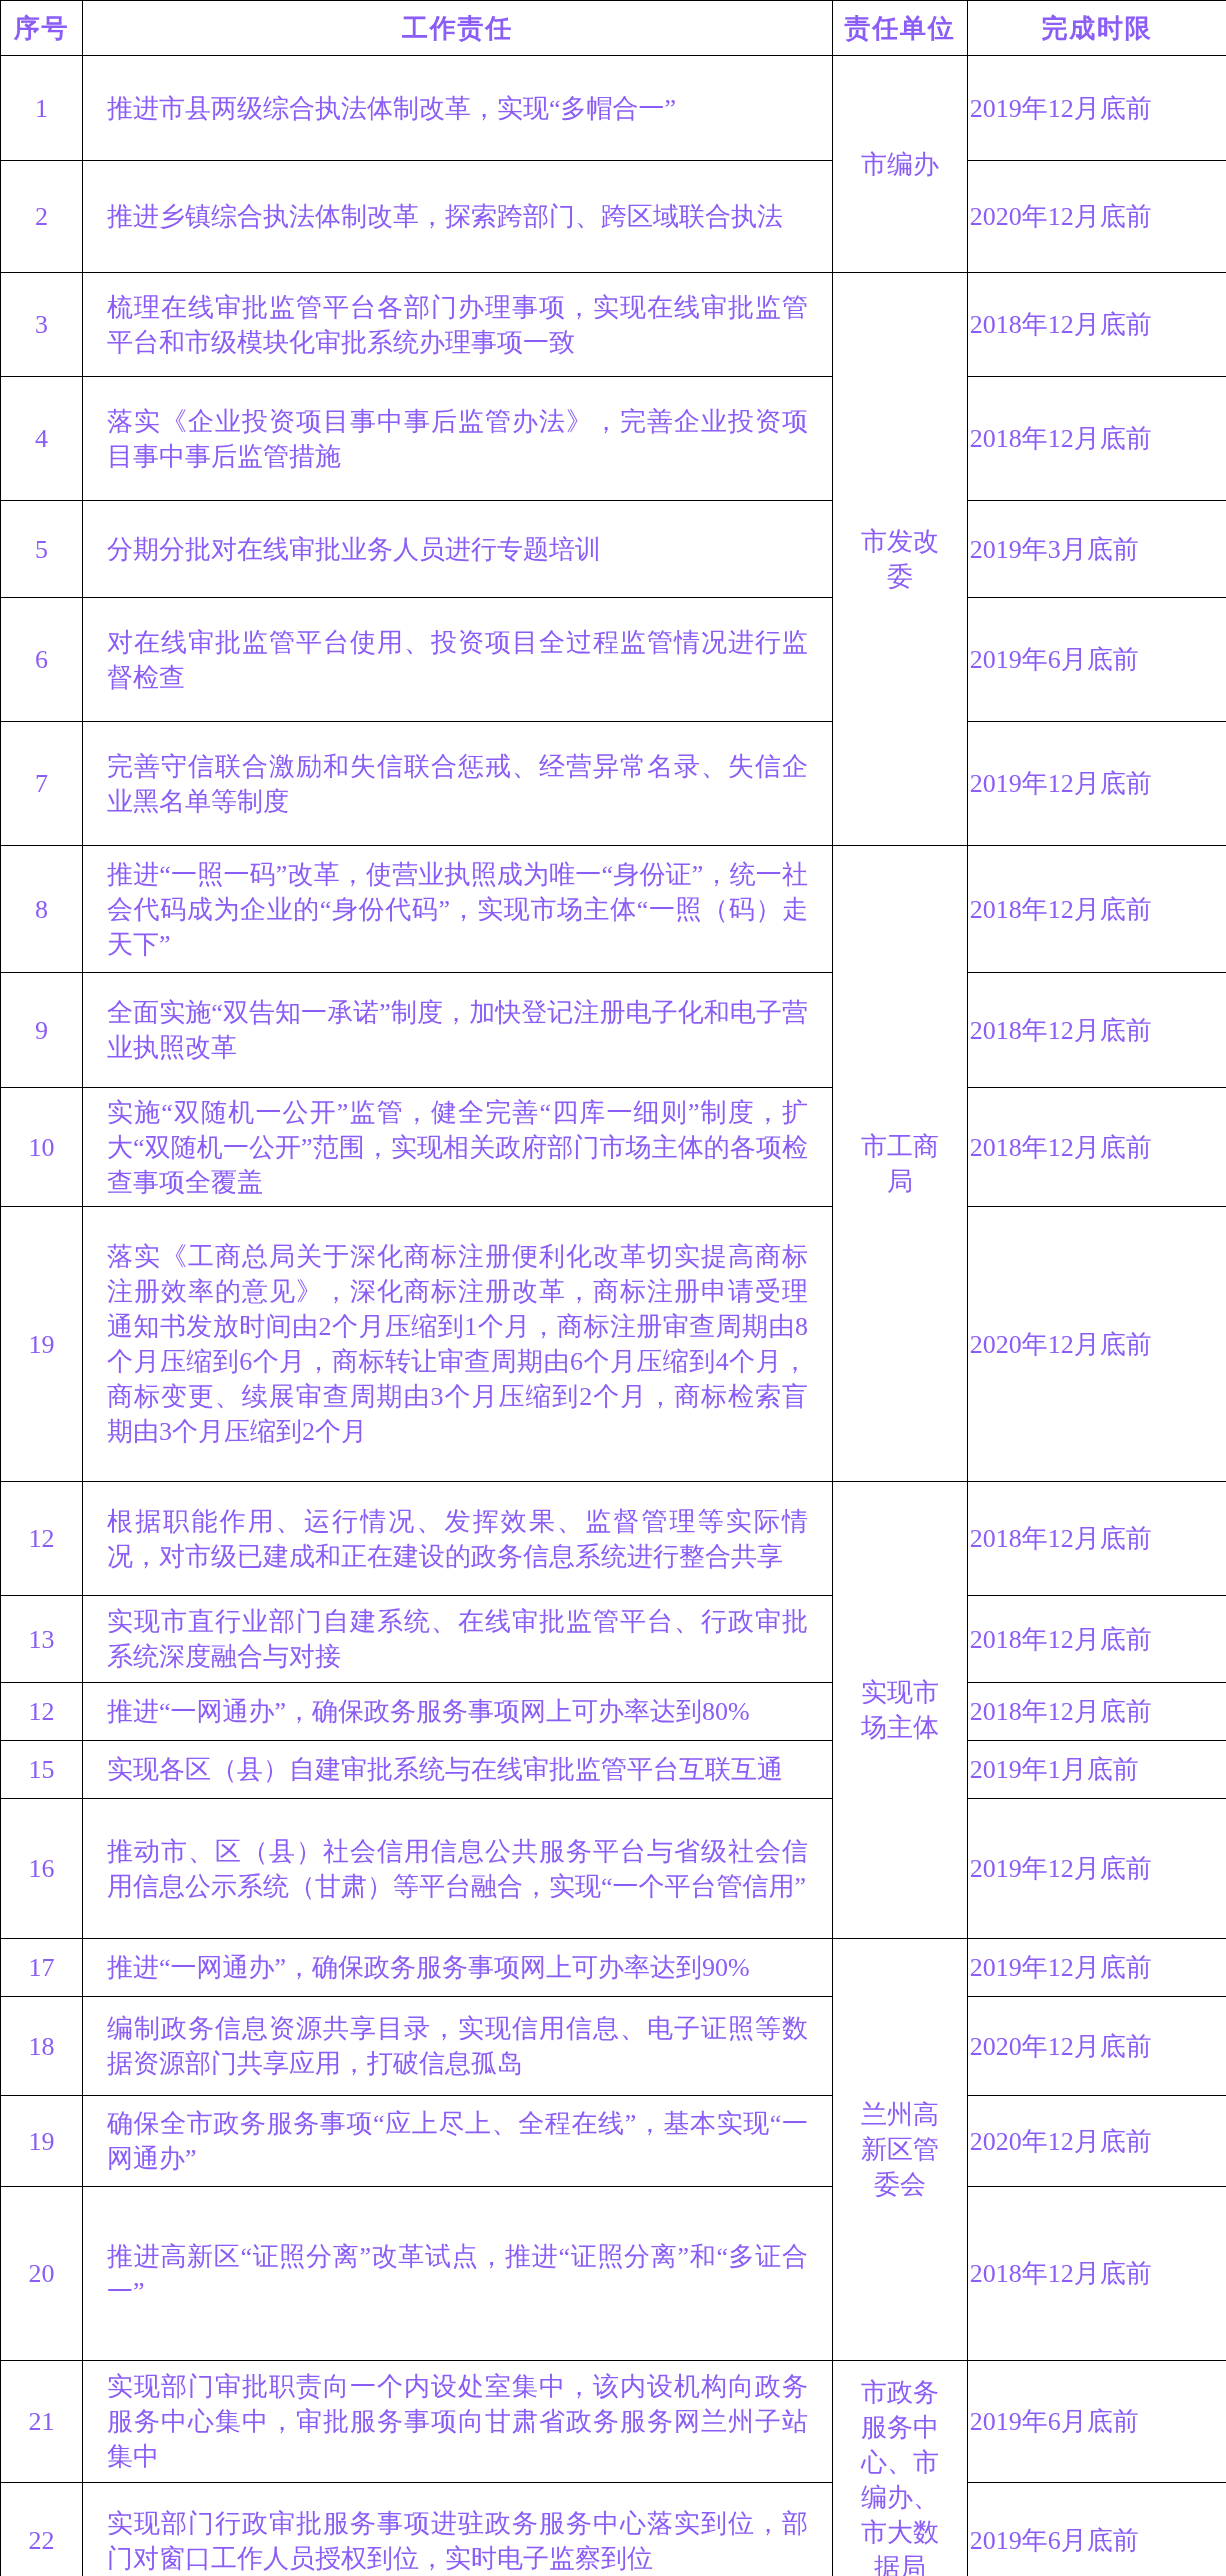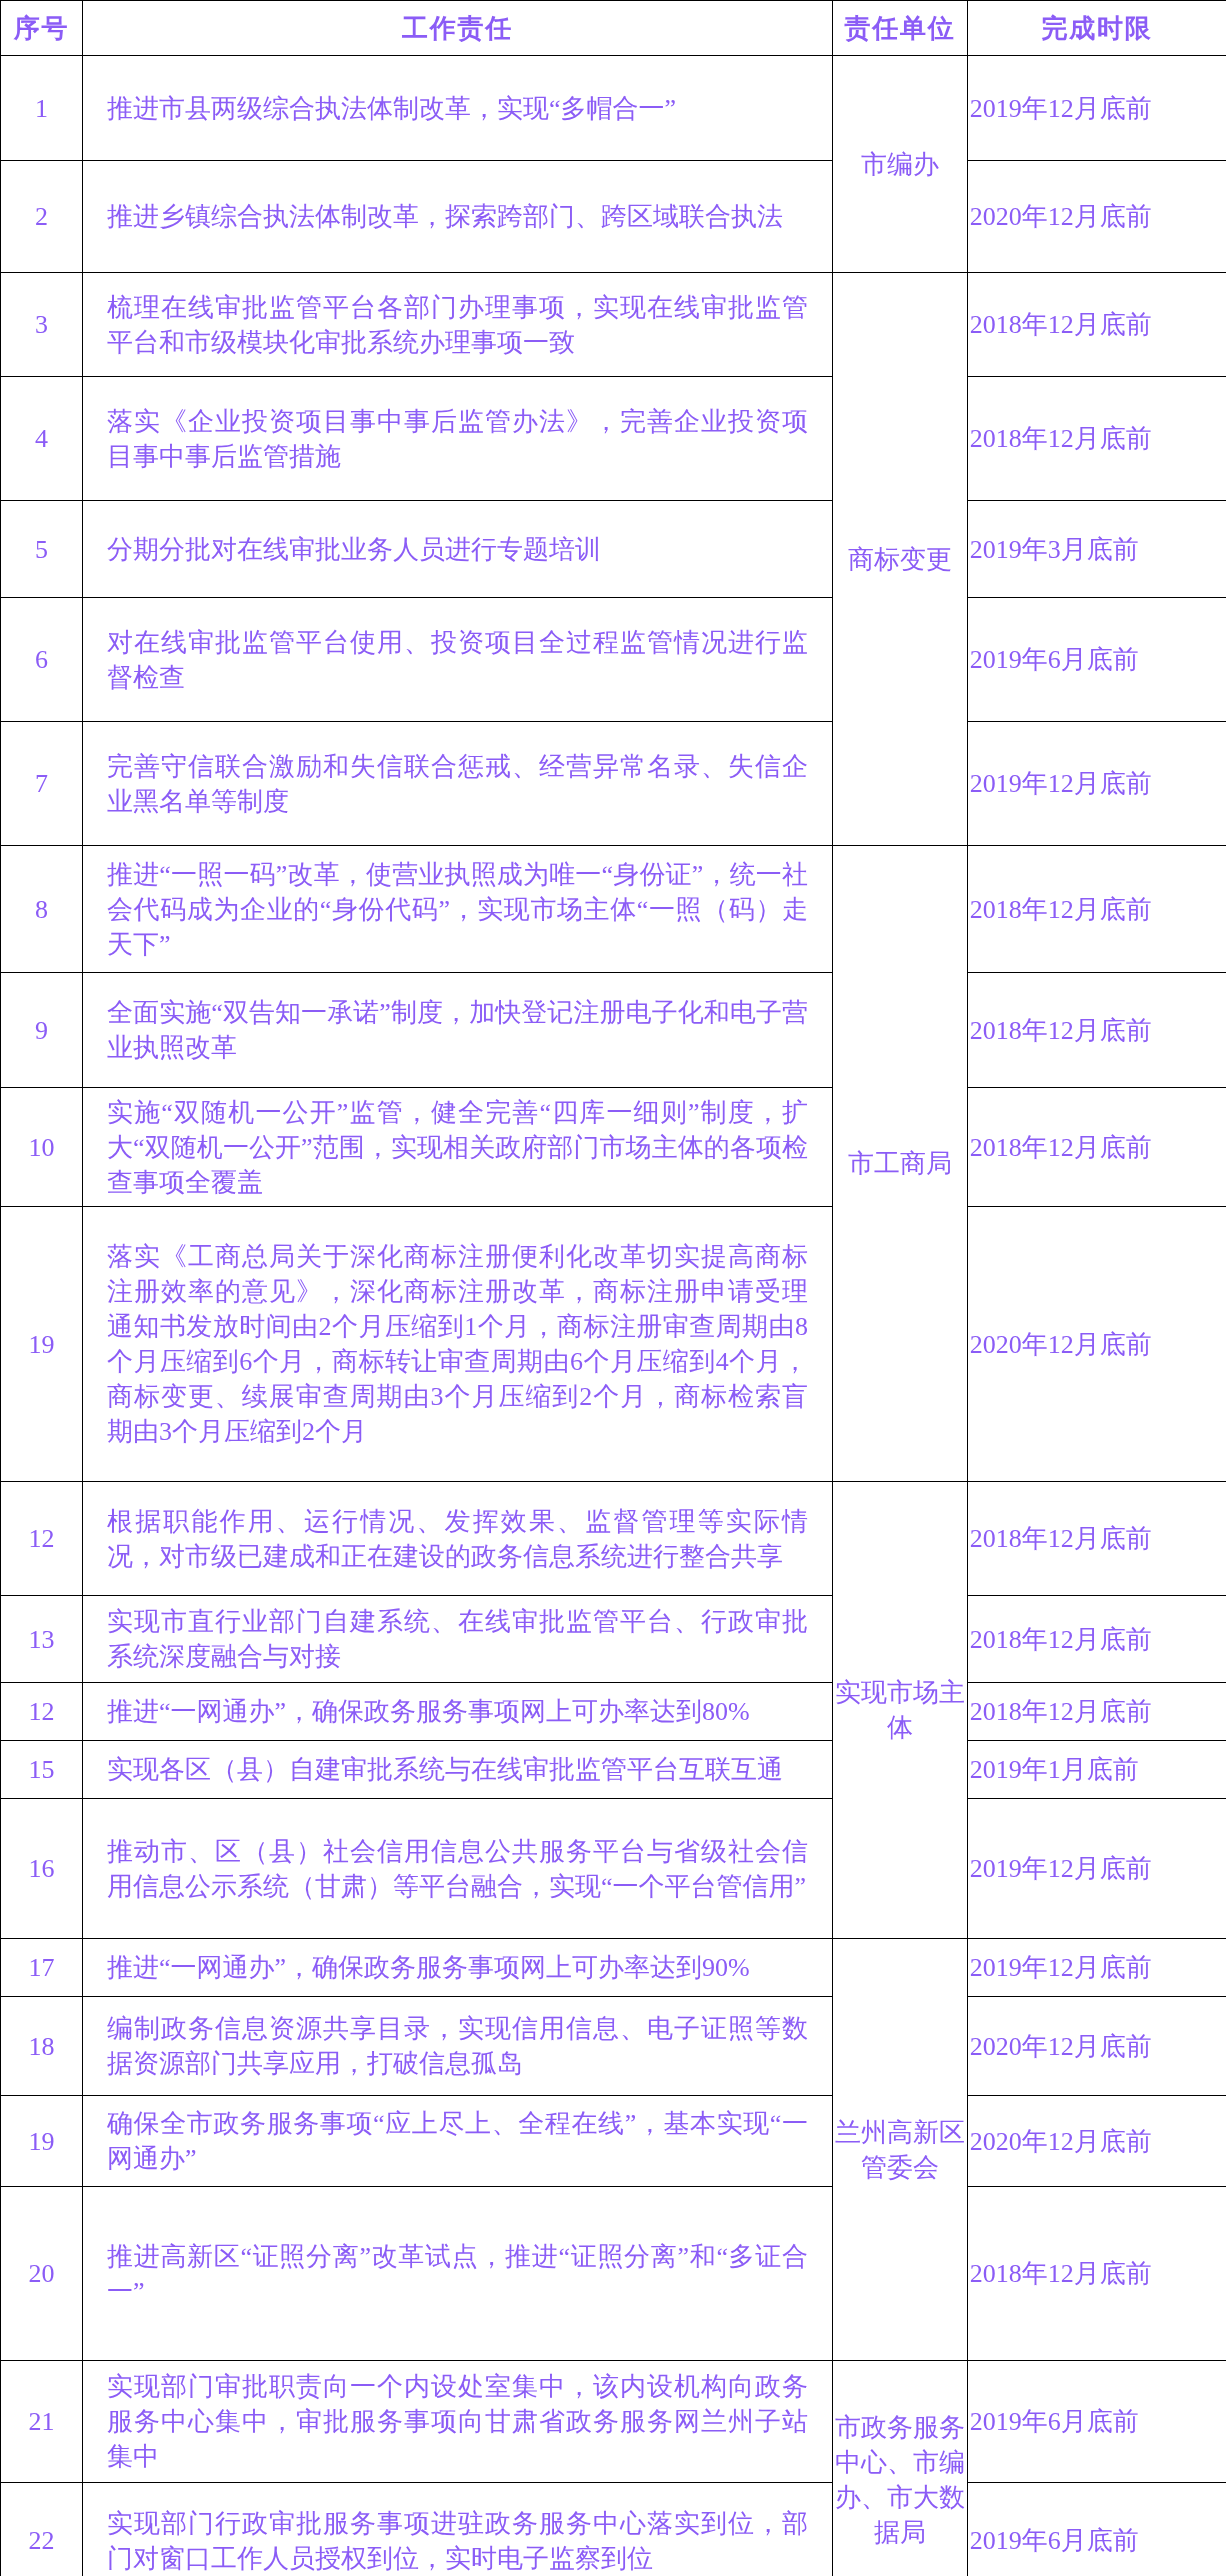--- a/index.html
+++ b/index.html
@@ -38,21 +38,21 @@
   }
   .no-cell {
     text-align: center;
   }
   .task-cell {
     text-align: justify;
     padding: 0 24px;
   }
   .unit-cell {
     text-align: center;
-    padding: 0 0;
+    padding: 0 18px;
     line-height: 39px;
   }
   .deadline-cell {
     padding: 0 1.8px;
   }
 </style>
 </head>
 <body>
 
 <table class="work-table">
@@ -78,21 +78,21 @@
       <td class="deadline-cell">2019年12月底前</td>
     </tr>
     <tr style="height:112px">
       <td class="no-cell">2</td>
       <td class="task-cell">推进乡镇综合执法体制改革，探索跨部门、跨区域联合执法</td>
       <td class="deadline-cell">2020年12月底前</td>
     </tr>
     <tr style="height:104px">
       <td class="no-cell">3</td>
       <td class="task-cell">梳理在线审批监管平台各部门办理事项，实现在线审批监管平台和市级模块化审批系统办理事项一致</td>
-      <td class="unit-cell" rowspan="5">商标变更</td>
+      <td class="unit-cell" rowspan="5">市发改委</td>
       <td class="deadline-cell">2018年12月底前</td>
     </tr>
     <tr style="height:124px">
       <td class="no-cell">4</td>
       <td class="task-cell">落实《企业投资项目事中事后监管办法》，完善企业投资项目事中事后监管措施</td>
       <td class="deadline-cell">2018年12月底前</td>
     </tr>
     <tr style="height:97px">
       <td class="no-cell">5</td>
       <td class="task-cell">分期分批对在线审批业务人员进行专题培训</td>

